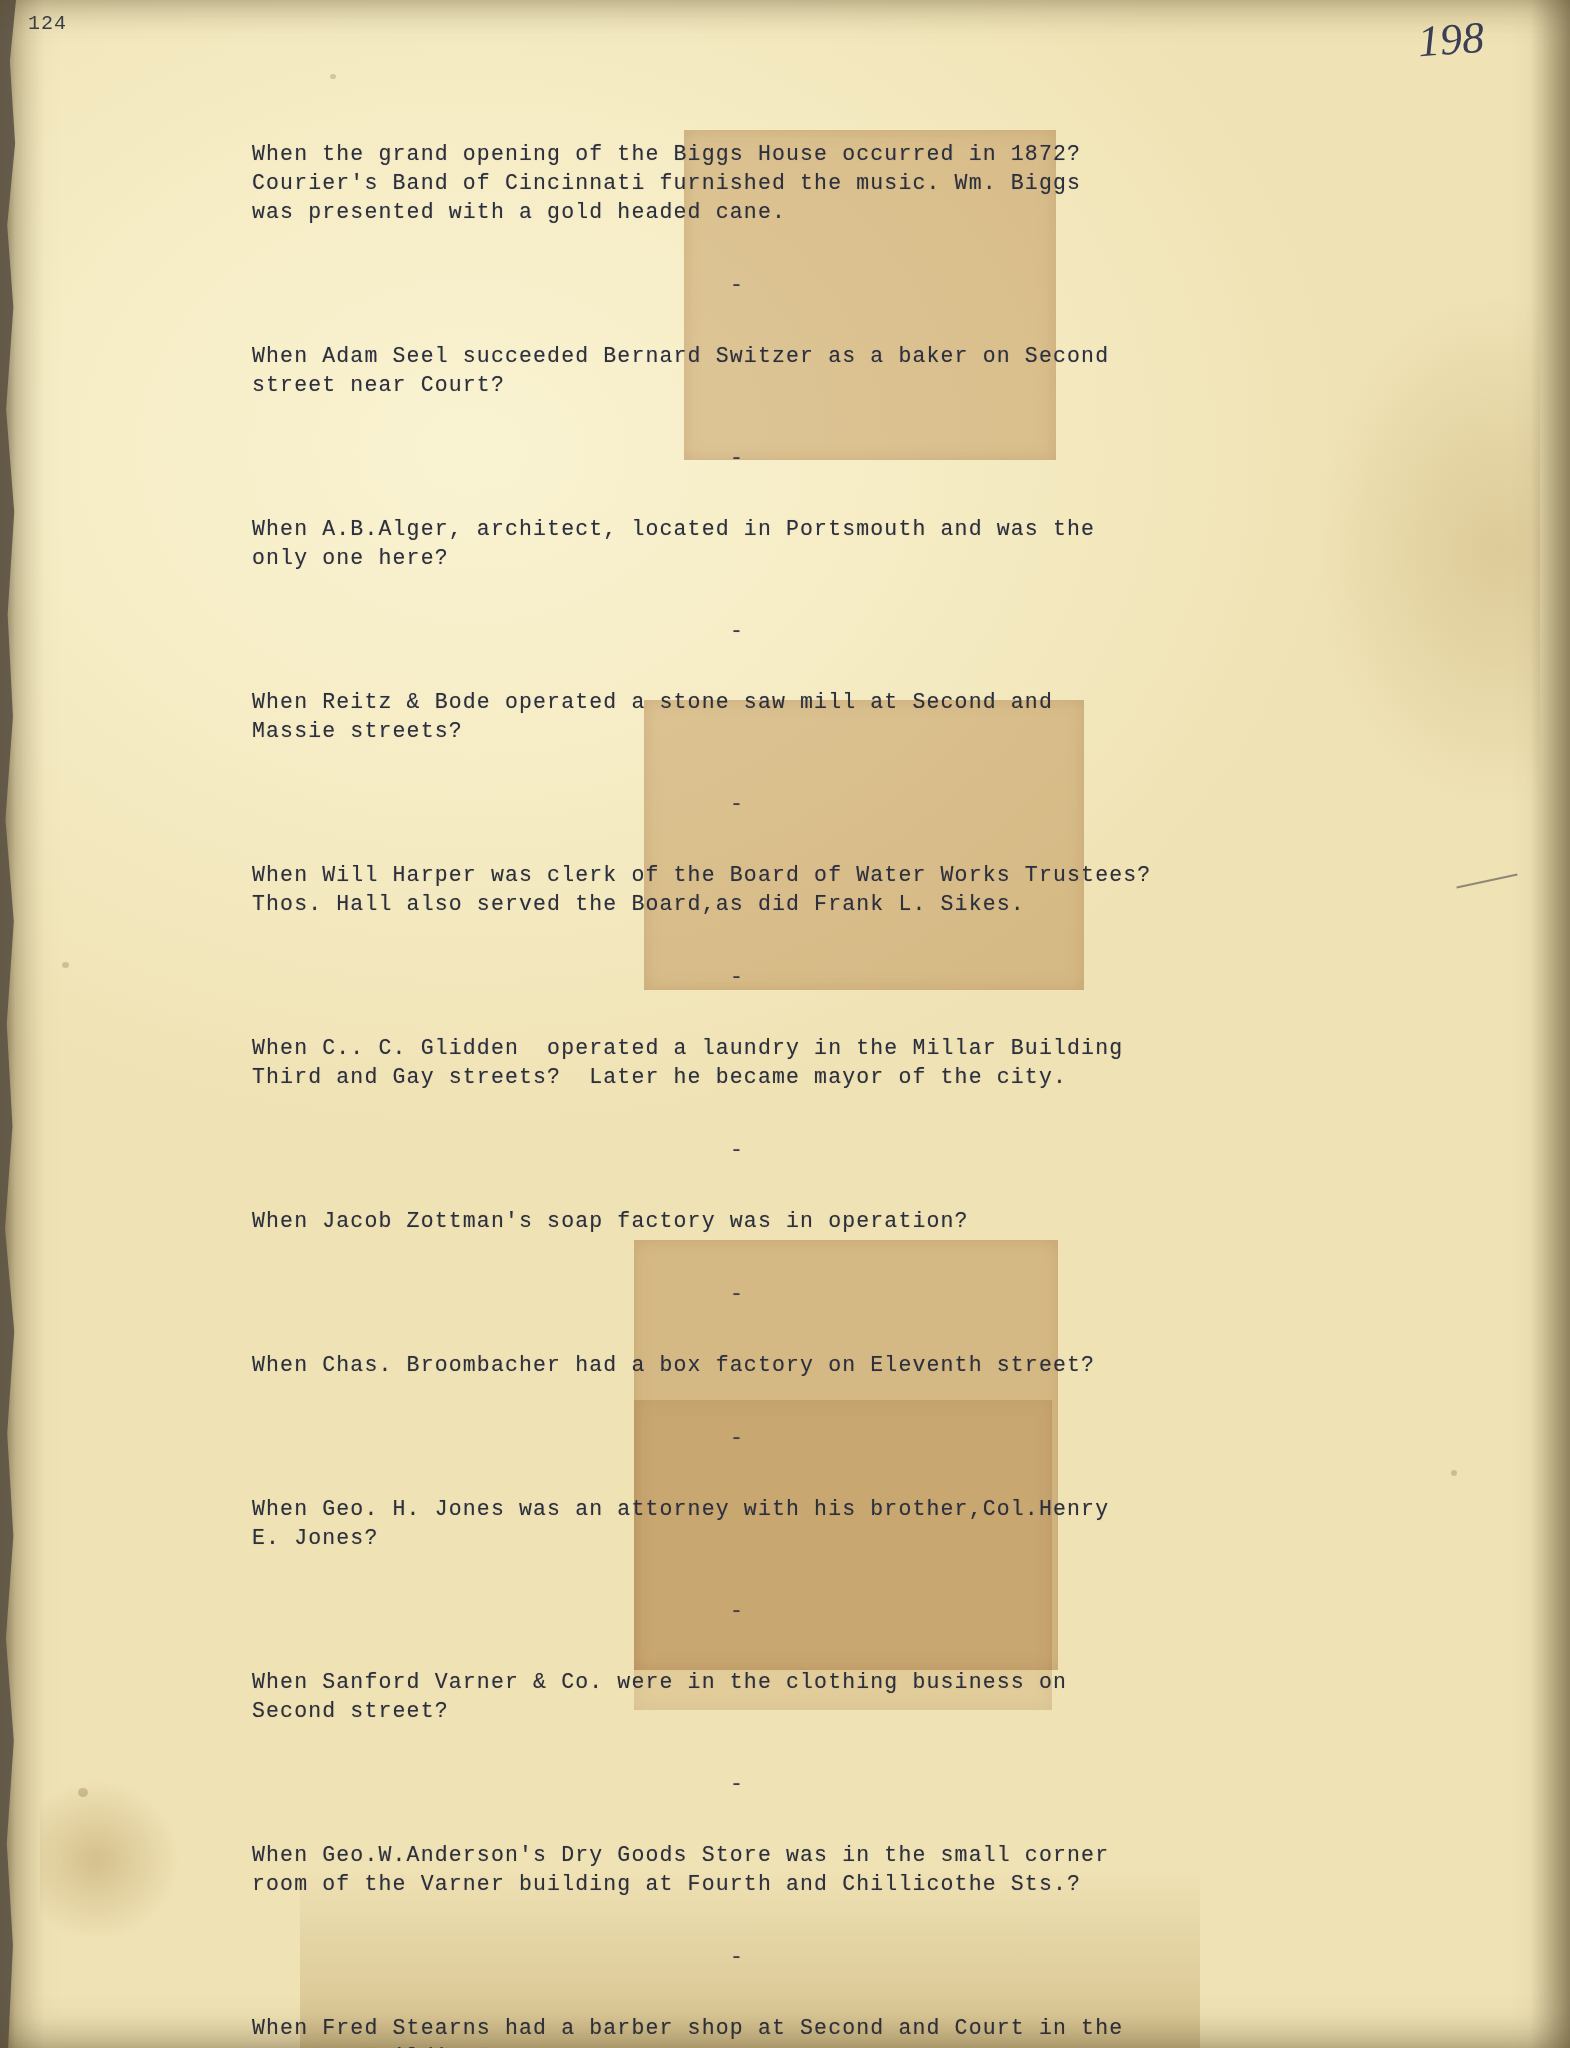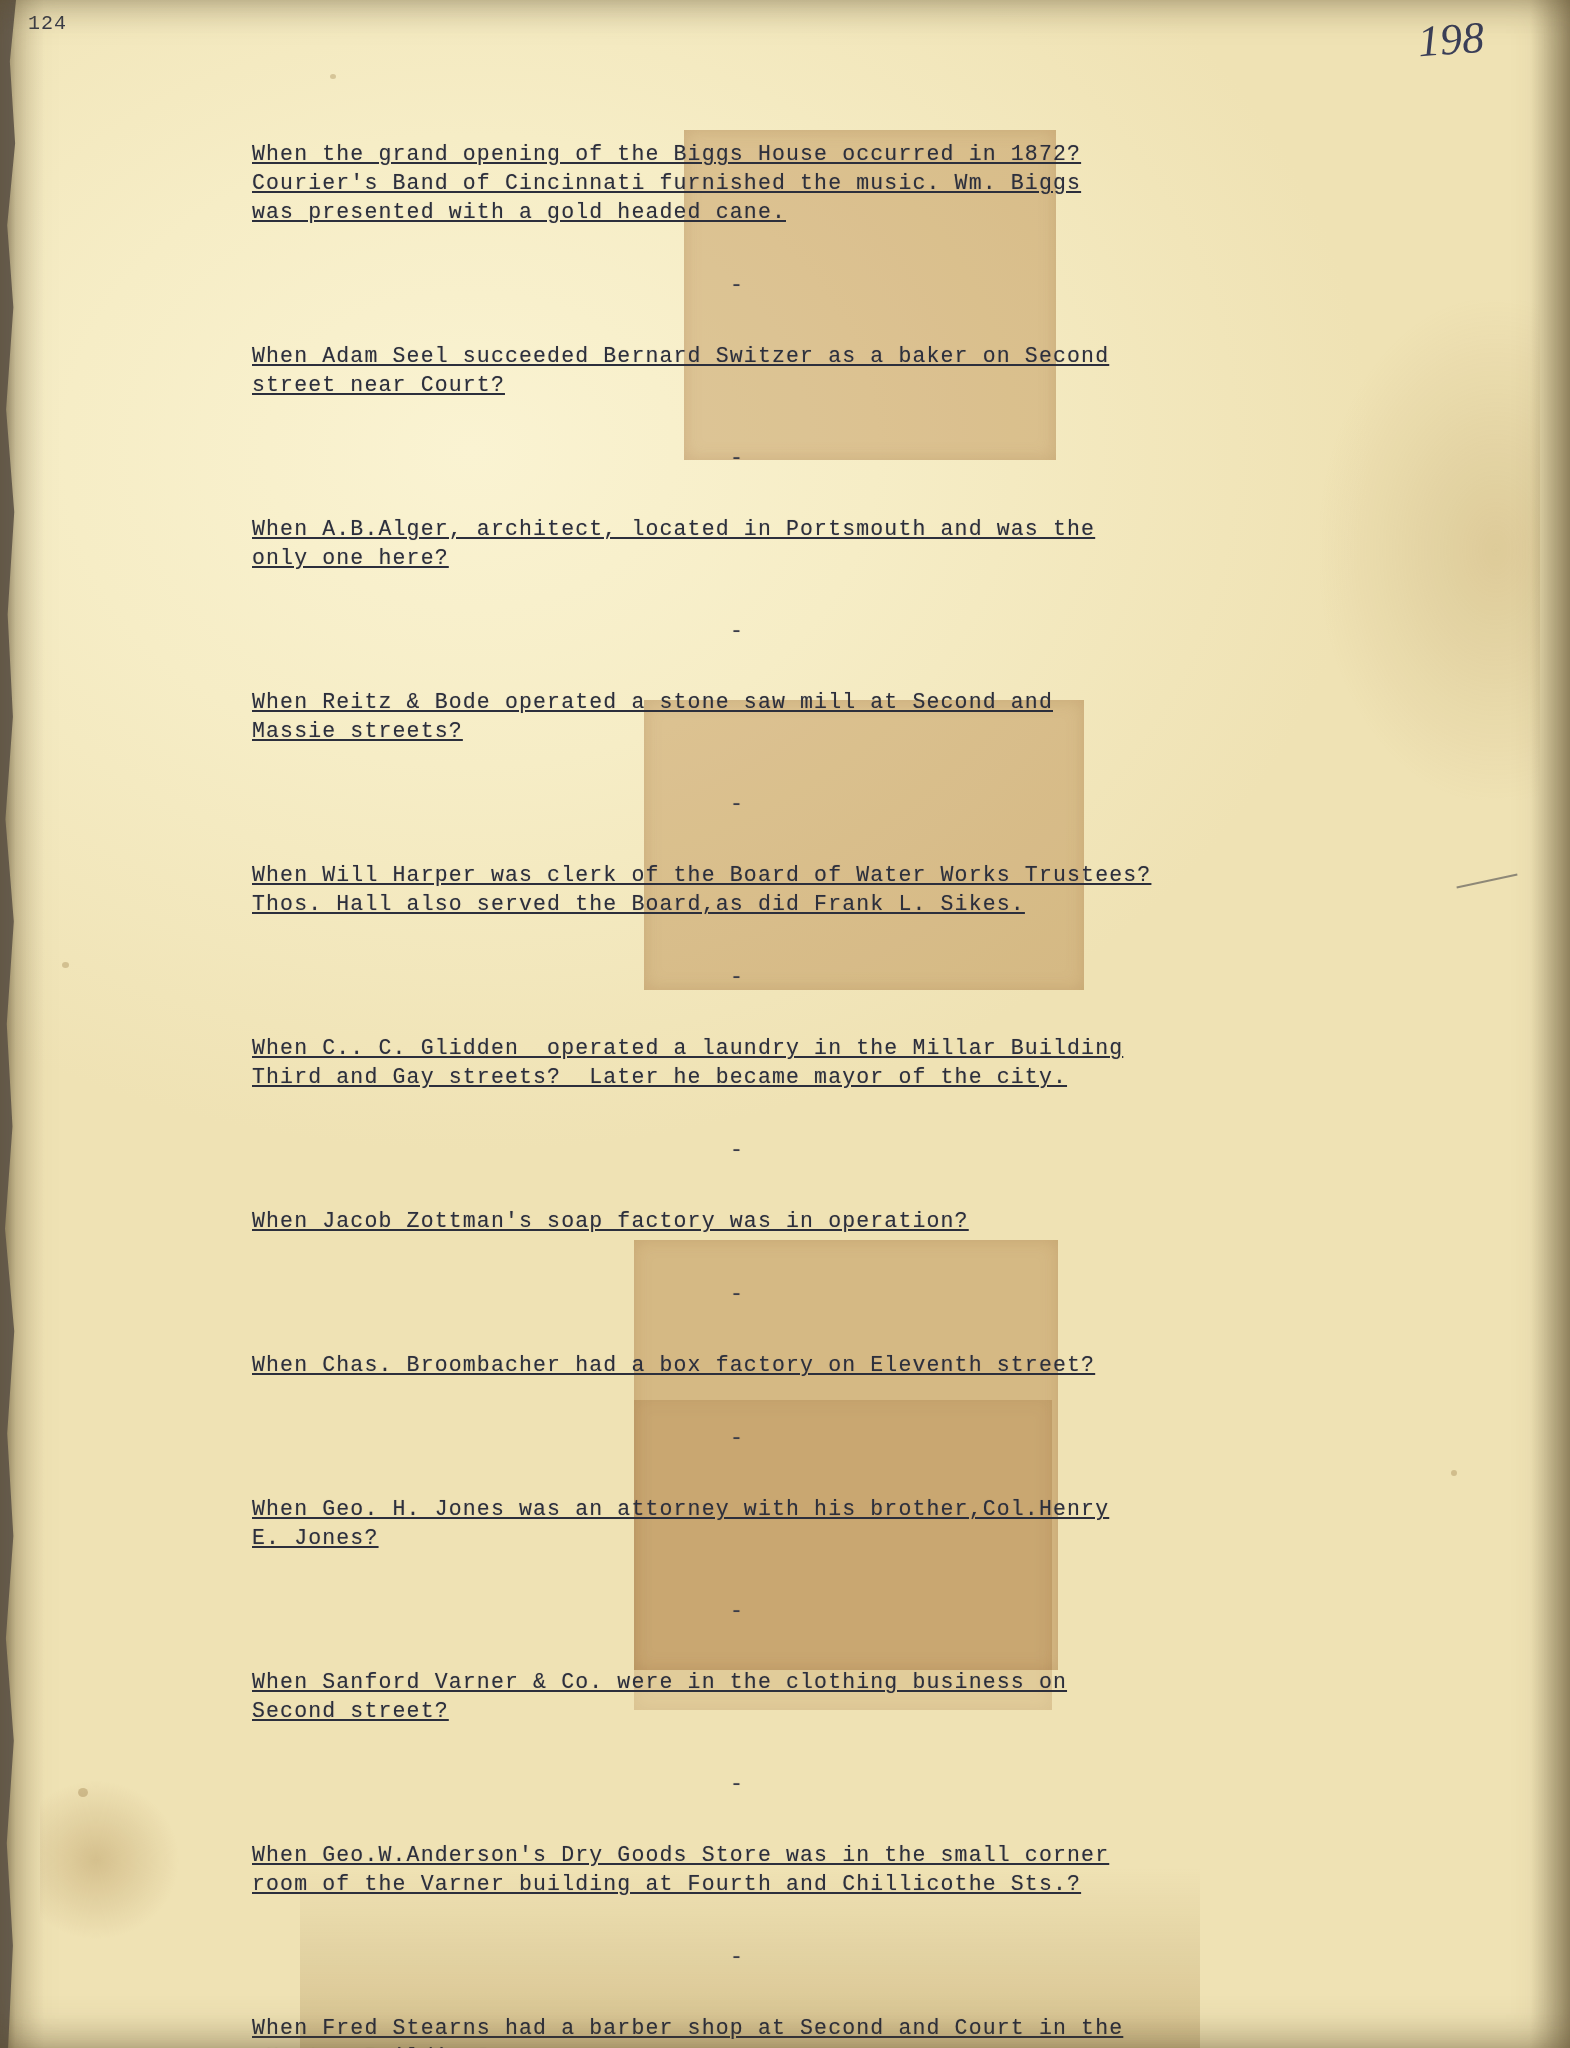--- a/index.html
+++ b/index.html
@@ -85,21 +85,21 @@
     left: 252px;
     top: 140px;
     width: 1200px;
     color: #2c2f3c;
     font-size: 21.5px;
     line-height: 29px;
     letter-spacing: 1.15px;
     white-space: pre-wrap;
     text-shadow: 0 0 1px rgba(50,50,70,0.35);
   }
-  .entry { margin: 0 0 0 0; text-decoration: underline; }
+  .entry { margin: 0 0 0 0; }
   .entry .line { display: block; white-space: pre; }
   .sep {
     display: block;
     text-align: left;
     padding-left: 478px;
     color: #3a3c49;
     letter-spacing: 0;
   }
   .gap-a { height: 44px; }
   .gap-b { height: 42px; }

